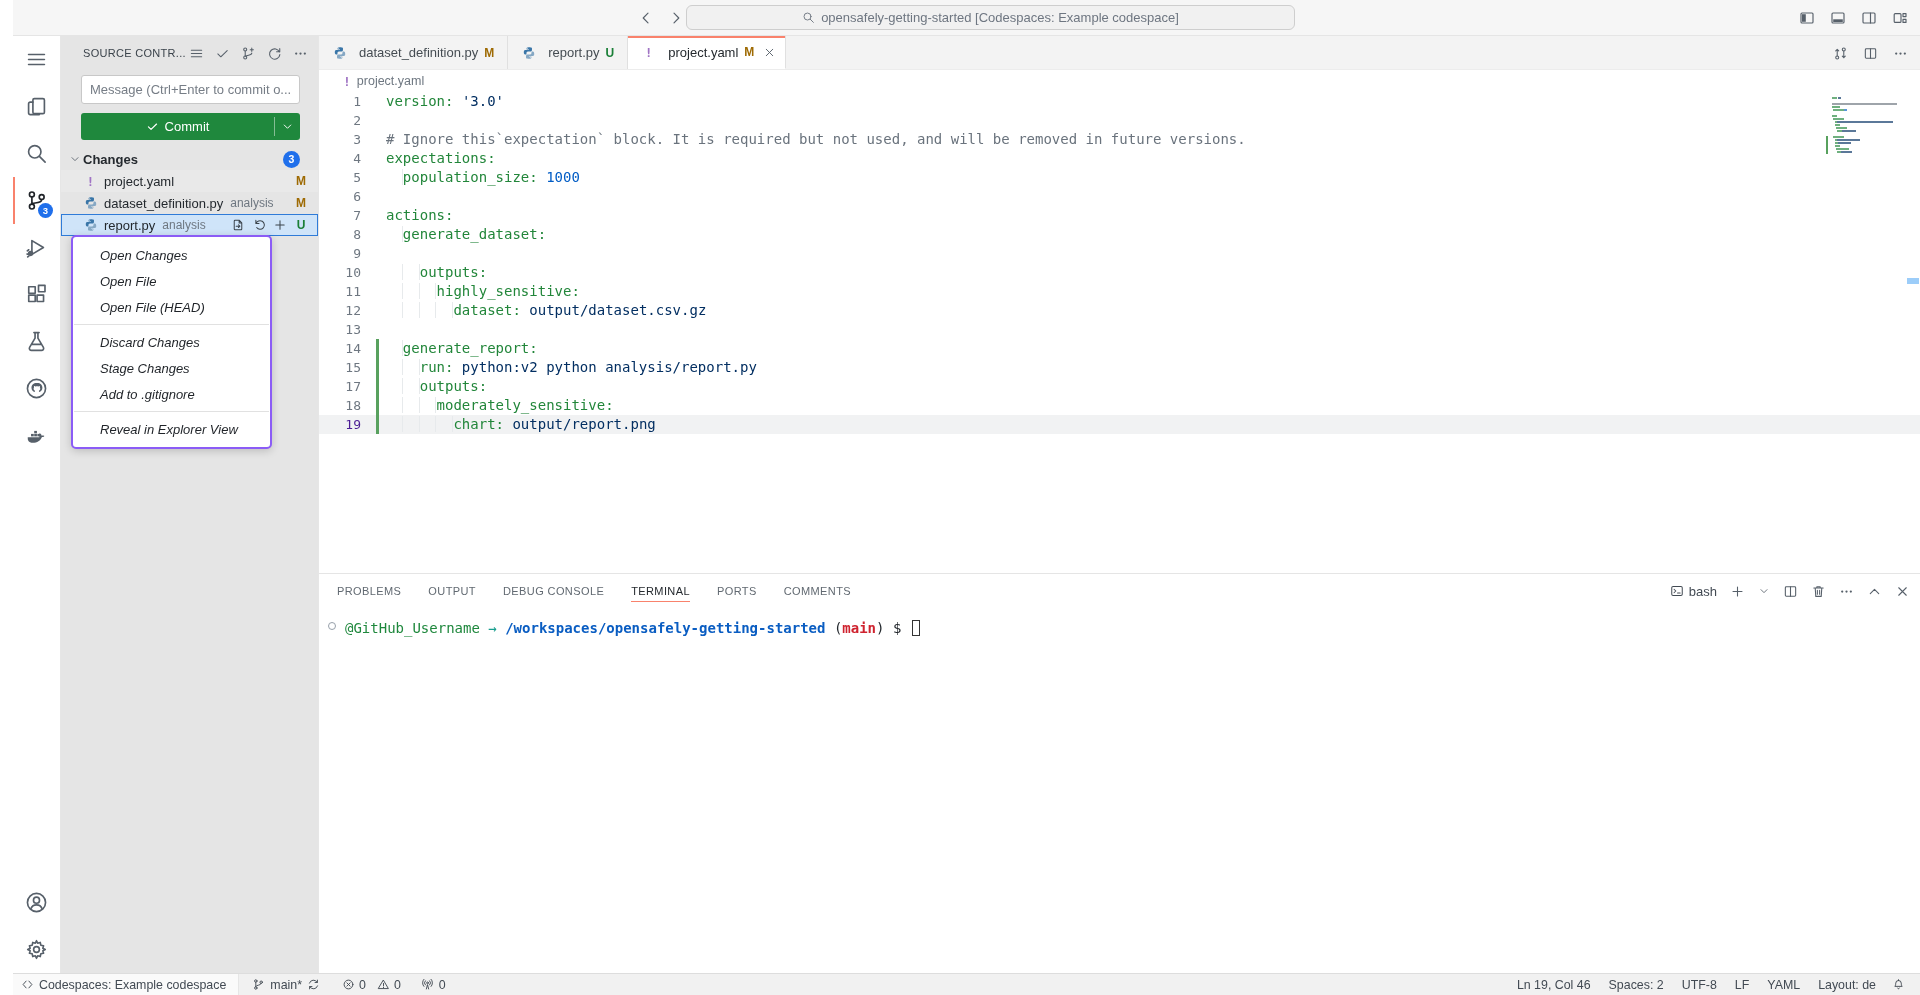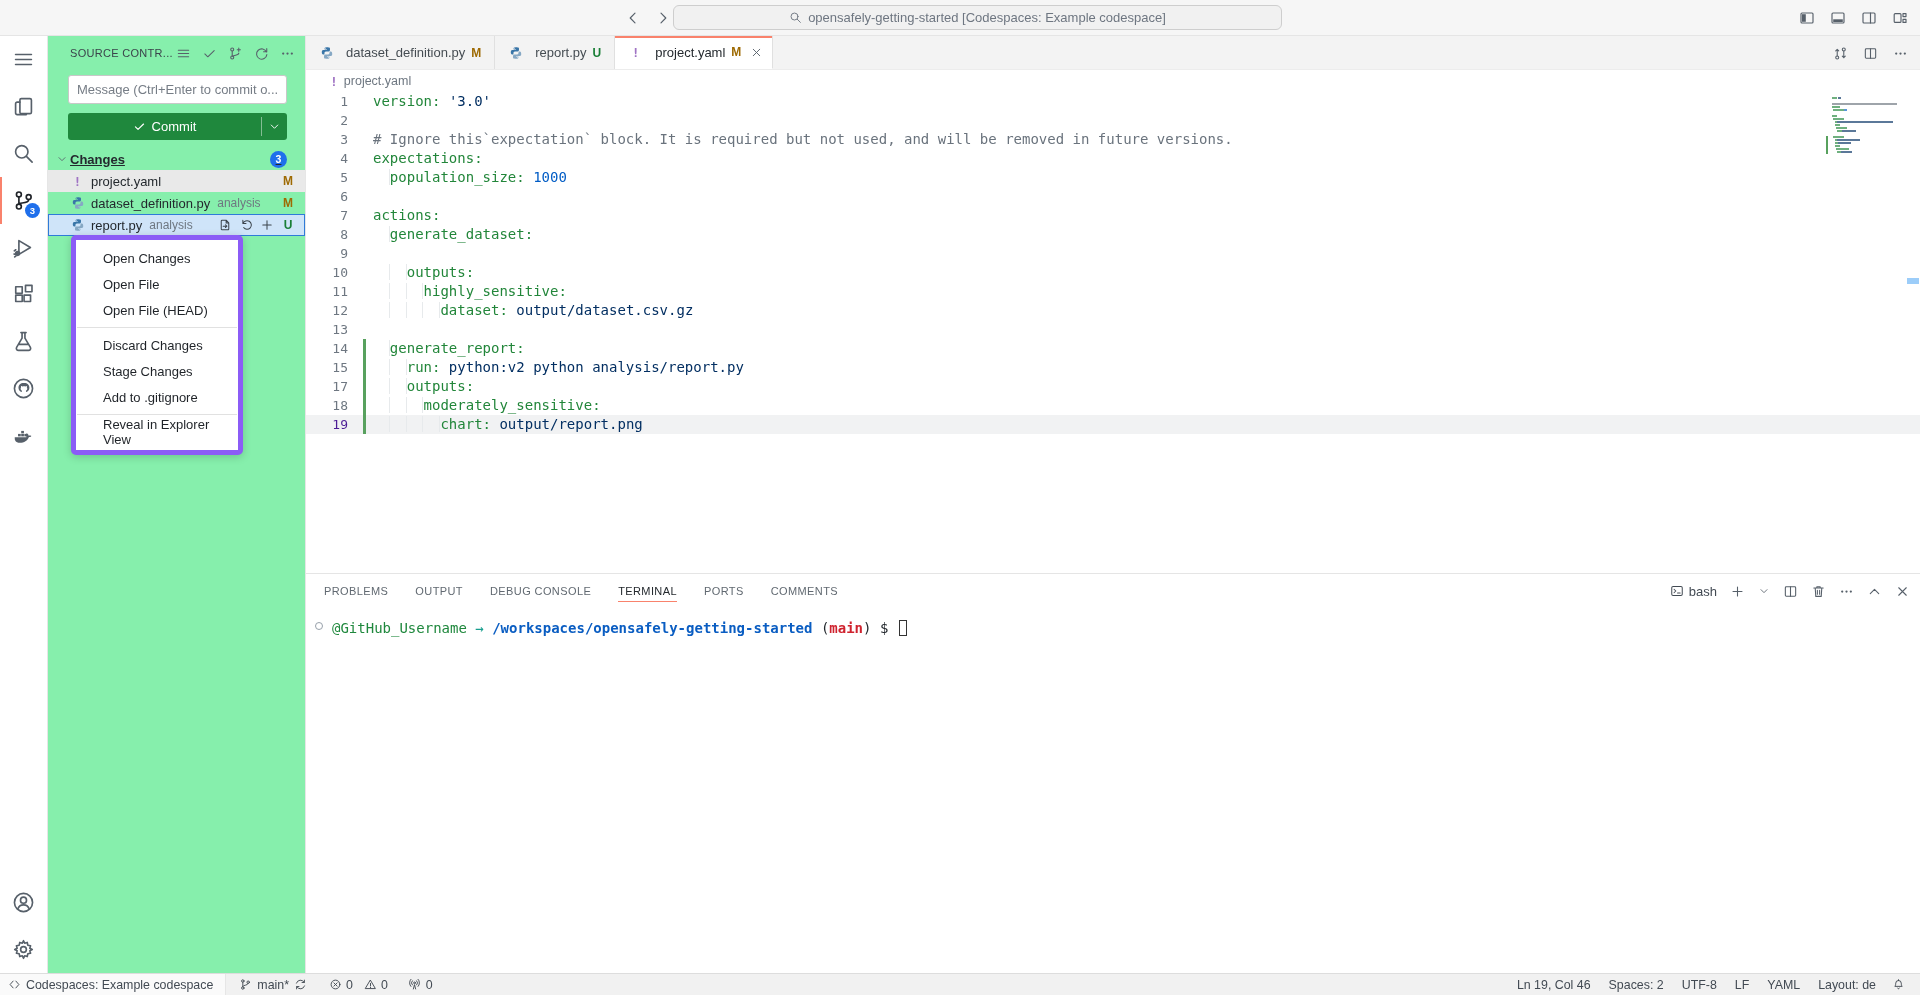--- a/index.html
+++ b/index.html
@@ -1,19 +1,19 @@
 <!DOCTYPE html>
 <html><head>
 <meta charset="utf-8">
 <style>
   * { box-sizing: border-box; margin:0; padding:0; }
   html,body { background:#888; }
   .screen{ position:relative; width:1920px; height:995px; background:#fff;
     font-family:"Liberation Sans",sans-serif; color:#24292e; overflow:hidden;
-    font-size:13px; -webkit-font-smoothing:antialiased;}
+    font-size:13px;padding-left:13px; -webkit-font-smoothing:antialiased;}
   .icon{ display:inline-flex; align-items:center; justify-content:center; }
   .icon svg{ width:1em; height:1em; stroke:currentColor; fill:none; stroke-width:1.15;
     stroke-linecap:round; stroke-linejoin:round; display:block;}
   
   .titlebar{ position:relative; height:36px; background:#f6f6f6; border-bottom:1px solid #e5e5e5; }
   .nav-arrows{ position:absolute; left:625px; top:0; height:35px; display:flex; align-items:center; gap:14px; color:#57606a; font-size:16px;}
   .cmd-center{ position:absolute; left:673px; top:5px; width:609px; height:25px; background:#f1f1f1;
     border:1px solid #cecece; border-radius:6px; display:flex; align-items:center; justify-content:center;
     gap:6px; color:#6e7681; font-size:13px;}
   .tb-right{ position:absolute; right:12px; top:0; height:35px; display:flex; align-items:center; gap:15px; color:#57606a; font-size:16px;}
@@ -22,53 +22,53 @@
   
   .activitybar{ width:48px; border-right:1px solid #e6e6e6; display:flex; flex-direction:column; background:#fff;}
   .ab-group{ display:flex; flex-direction:column; }
   .ab-group.bottom{ margin-top:auto; }
   .ab-item{ position:relative; height:47px; display:flex; align-items:center; justify-content:center;
     color:#57606a; font-size:23px; cursor:pointer;}
   .ab-item.active{ color:#1f2328; box-shadow:inset 2px 0 0 0 #f9826c; }
   .ab-badge{ position:absolute; right:7px; bottom:6px; min-width:15px; height:15px; border-radius:8px;
     background:#1f6feb; color:#fff; font-size:9.5px; font-weight:bold; display:flex; align-items:center; justify-content:center; padding:0 3px;}
   
-  .sidebar{ width:258px; border-right:1px solid #e6e6e6; background:#86efac; position:relative;}
+  .sidebar{ width:258px; border-right:1px solid #e6e6e6; background:#e5e5e5; position:relative;}
   .scm-header{ height:34px; display:flex; align-items:center; padding:0 10px 0 22px; }
   .scm-title{ font-size:11px; color:#3b434b; letter-spacing:.3px; white-space:nowrap; }
   .scm-actions{ margin-left:auto; display:flex; gap:11px; color:#57606a; font-size:15px;}
   .scm-actions .icon{ cursor:pointer; }
   .scm-message{ margin:5px 18px 0 20px; }
   .scm-message input{ width:100%; height:29px; border:1px solid #c8c8c8; border-radius:3px; background:#fff;
     padding:0 8px; font-size:13px; font-family:inherit; color:#24292e; outline:none;}
   .scm-message input::placeholder{ color:#767d86; }
   .commit-btn{ margin:9px 18px 0 20px; height:27px; display:flex; background:#1f883d; border-radius:3px;
     color:#fff; overflow:hidden; cursor:pointer;}
   .commit-main{ flex:1; display:flex; align-items:center; justify-content:center; gap:6px; font-size:13px;}
   .commit-split{ width:1px; background:rgba(255,255,255,.45); margin:4px 0;}
   .commit-drop{ width:25px; display:flex; align-items:center; justify-content:center; font-size:13px;}
-  .changes-row{ margin-top:8px; height:22px; display:flex; align-items:center; padding:0 18px 0 6px; cursor:pointer;text-decoration:underline;}
+  .changes-row{ margin-top:8px; height:22px; display:flex; align-items:center; padding:0 18px 0 6px; cursor:pointer;}
   .changes-row .chev{ font-size:12px; color:#57606a; width:16px;}
   .changes-label{ font-weight:bold; font-size:13px; }
   .count-badge{ margin-left:auto; min-width:17px; height:17px; border-radius:9px; background:#1f6feb; color:#fff;
     font-size:10.5px; font-weight:bold; display:flex; align-items:center; justify-content:center; padding:0 4px;}
   .file-row{ height:22px; display:flex; align-items:center; padding:0 10px 0 22px; cursor:pointer; position:relative;}
   .file-row.open{ background:#e9e9e9; }
   .file-row.selected{ background:#cfe4f9; outline:1px solid #2f7bd8; outline-offset:-1px;}
   .file-icon{ width:15px; font-size:14px; margin-right:6px; display:flex; justify-content:center;}
   .yaml-glyph{ color:#a074c4; font-weight:bold; font-size:13px; font-family:"DejaVu Sans Mono",monospace;}
   .file-name{ font-size:13px; white-space:nowrap;}
   .file-dir{ font-size:12px; color:#6e7781; margin-left:7px; white-space:nowrap;}
   .row-actions{ margin-left:auto; display:flex; align-items:center; gap:7px; color:#3b434b; font-size:14px;}
   .git-badge{ font-size:12px; font-weight:bold; width:14px; text-align:center;}
   .git-badge.M{ color:#9e6a03; } .git-badge.U{ color:#1a7f37; }
   .file-row:not(.selected) .git-badge{ margin-left:auto; }
   
-  .context-menu{ position:absolute; left:71px; top:235px; width:172px; background:#fff; border:5px solid #8b5cf6;
-    border-radius:5px; box-shadow:0 2px 9px rgba(0,0,0,.18); padding:5px 0; z-index:30;}
+  .context-menu{ position:absolute; left:71px; top:235px; width:201px; background:#fff; border:2px solid #8b5cf6;
+    border-radius:5px; box-shadow:0 2px 9px rgba(0,0,0,.18); padding:5px 0; z-index:30;font-style:italic;}
   .menu-item{ height:26px; display:flex; align-items:center; padding-left:27px; font-size:13px; color:#1f2328; cursor:pointer;}
   .menu-sep{ height:1px; background:#e1e1e1; margin:4px 1px;}
   
   .editor-region{ flex:1; display:flex; flex-direction:column; min-width:0; background:#fff;}
   .tabbar{ height:34px; display:flex; background:#f3f3f3; border-bottom:1px solid #ececec; position:relative;}
   .tab{ display:flex; align-items:center; gap:6px; padding:0 13px; font-size:13px; color:#454c52;
     background:#f3f3f3; border-right:1px solid #e0e0e0; cursor:pointer; position:relative;}
   .tab.active{ background:#fff; color:#24292e; box-shadow:inset 0 2px 0 0 #f9826c; border-bottom:1px solid #fff; padding-right:9px;}
   .tab .git-badge{ width:auto; }
   .tab-close{ font-size:13px; color:#57606a; margin-left:3px; cursor:pointer;}

